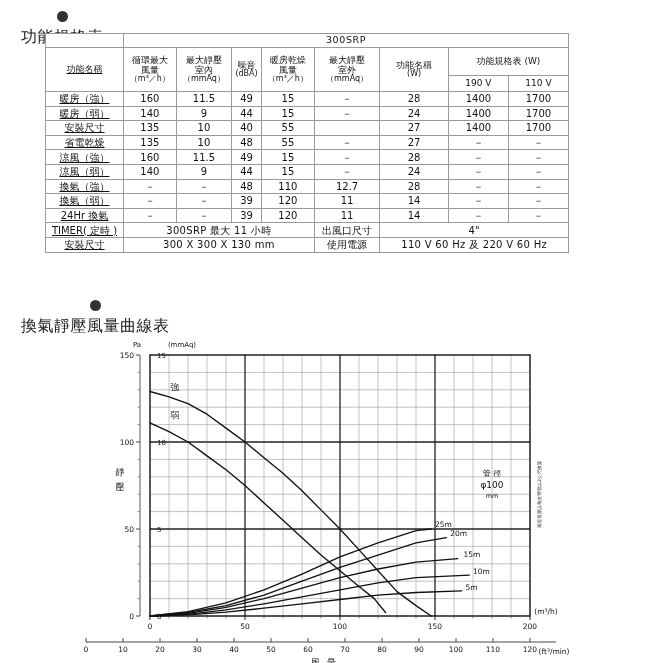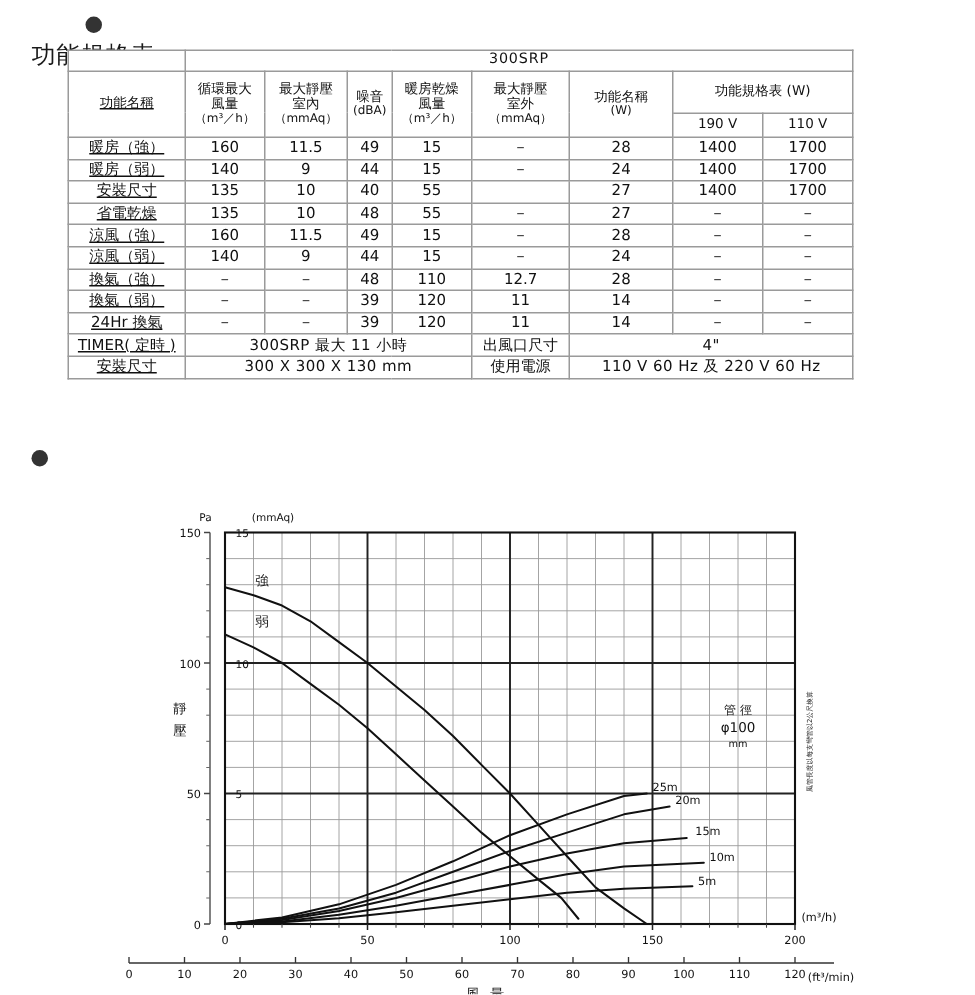--- a/index.html
+++ b/index.html
@@ -248,20 +248,21 @@
           <td>使用電源</td>
           <td colspan="3" class="wide-cell">110 V 60 Hz 及 220 V 60 Hz</td>
         </tr>
       </tbody>
 
   </table>
 </div>
 
 <div class="section-head" id="head-curve">
   <span class="bullet"></span>
+  <span>換氣靜壓風量曲線表</span>
 </div>
 
 <div id="chart-wrap">
   <svg id="chart-svg" width="650" height="333" viewBox="0 0 650 333">
       <line x1="169" y1="25" x2="169" y2="286" stroke="#9a9a9a" stroke-width="0.6"></line>
       <line x1="188" y1="25" x2="188" y2="286" stroke="#9a9a9a" stroke-width="0.6"></line>
       <line x1="207" y1="25" x2="207" y2="286" stroke="#9a9a9a" stroke-width="0.6"></line>
       <line x1="226" y1="25" x2="226" y2="286" stroke="#9a9a9a" stroke-width="0.6"></line>
       <line x1="264" y1="25" x2="264" y2="286" stroke="#9a9a9a" stroke-width="0.6"></line>
       <line x1="283" y1="25" x2="283" y2="286" stroke="#9a9a9a" stroke-width="0.6"></line>

